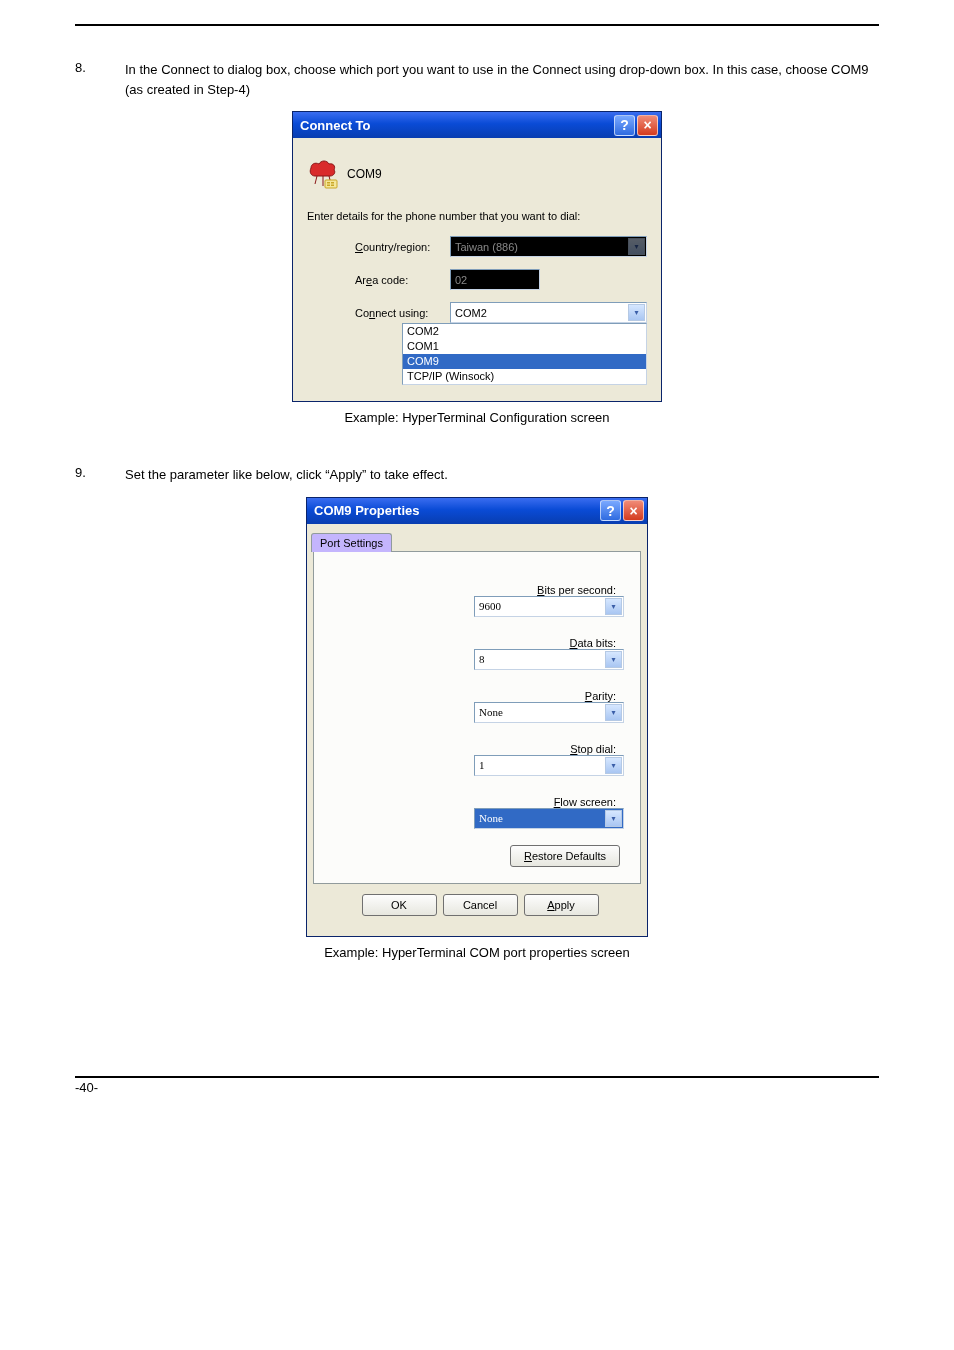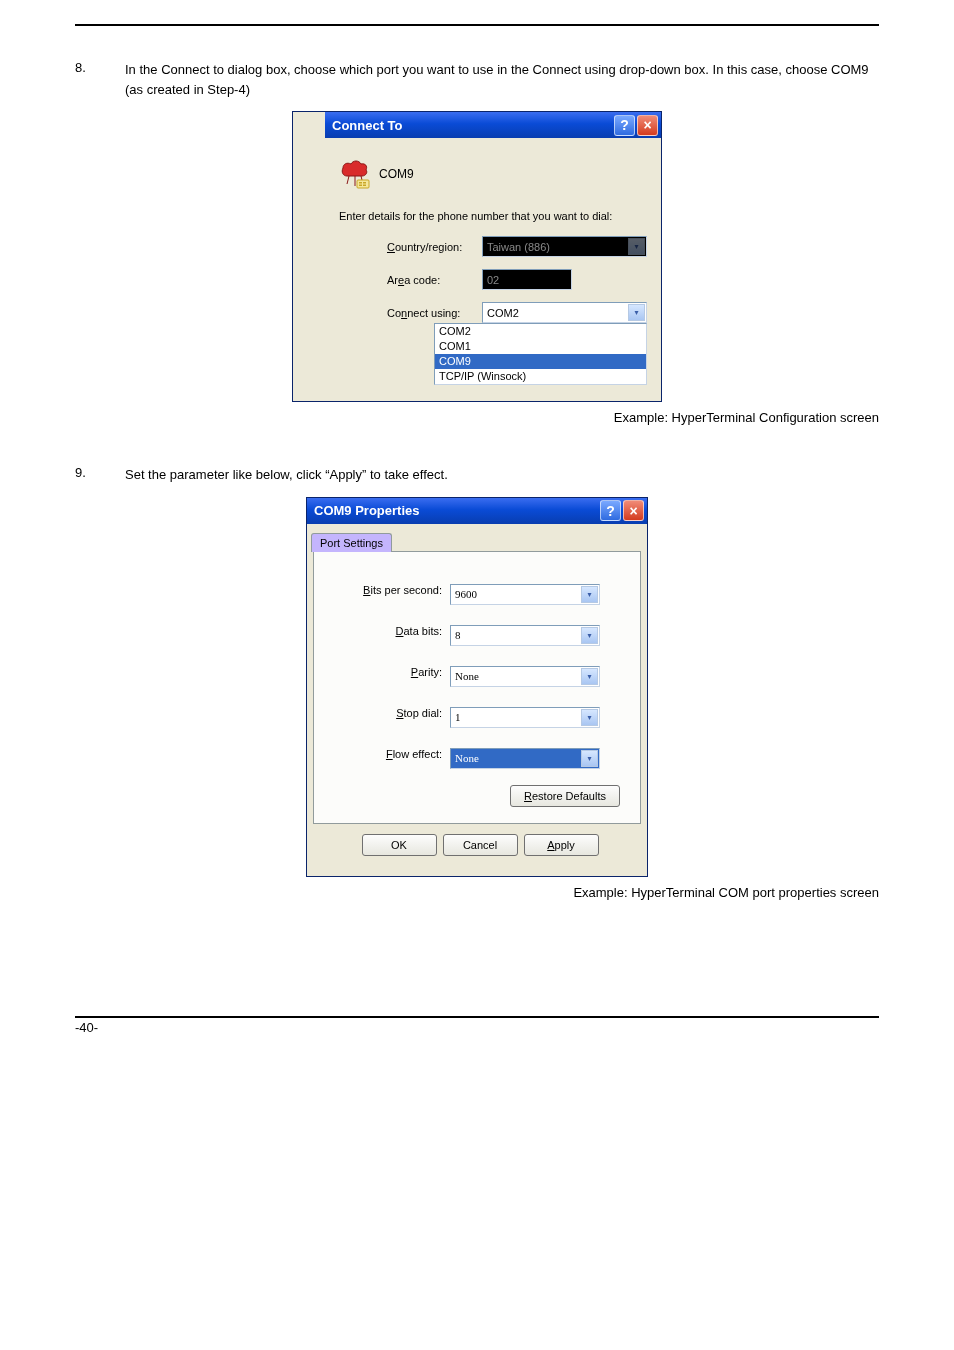--- a/index.html
+++ b/index.html
@@ -35,21 +35,21 @@
     justify-content: center;
     margin: 10px 0 6px 0;
   }
   .dlg {
     border: 1px solid #0a246a;
     background: #ece9d8;
     font-family: Tahoma, Arial, sans-serif;
     font-size: 11px;
     color: #000;
   }
-  .dlg1 { width: 370px; padding-left: 32px; }
+  .dlg1 { width: 370px; }
   .dlg2 { width: 342px; }
   .titlebar {
     height: 26px;
     background: linear-gradient(to bottom,#3a6df0 0%,#0a4bd6 45%,#083db0 100%);
     display: flex;
     align-items: center;
     padding: 0 3px 0 7px;
     color: #fff;
     font-weight: bold;
     font-size: 13px;
@@ -147,21 +147,21 @@
     padding: 0 4px;
     height: 15px;
     line-height: 15px;
     font-size: 11px;
   }
   .dropdown-list .opt.selected {
     background: #316ac5;
     color: #fff;
   }
   .caption {
-    text-align: right;
+    text-align: center;
     font-size: 13px;
     margin: 8px 0 40px 0;
   }
   
   .tab-strip {
     display: flex;
     padding-left: 4px;
     position: relative;
     top: 1px;
   }
@@ -179,22 +179,23 @@
   }
   .tab-panel {
     background: #fcfcfa;
     border: 1px solid #919b9c;
     margin: 0 6px 0 6px;
     padding: 32px 16px 16px 16px;
   }
   .prop-body-wrap { padding: 8px 0 8px 0; }
   .prop-row {
     display: flex;
-    align-items: flex-start;
+    align-items: flex-end;
     margin-bottom: 20px;
+    flex-direction: column;
   }
   .prop-row .plbl {
     width: 120px;
     text-align: right;
     padding-right: 8px;
   }
   .prop-row .field { width: 150px; flex: none; font-family: Liberation Serif, serif; }
   .prop-row .field.sel {
     background: #316ac5;
     color: #fff;
@@ -355,21 +356,21 @@
 
           <div class="prop-row">
             <span class="plbl"><span class="underline-c">S</span><span>top dial:</span></span>
             <div class="field">
               <span>1</span>
               <span class="combo-arrow">▾</span>
             </div>
           </div>
 
           <div class="prop-row" style="margin-bottom:8px;">
-            <span class="plbl"><span class="underline-c">F</span><span>low effect:</span></span>
+            <span class="plbl"><span class="underline-c">F</span><span>low screen:</span></span>
             <div class="field sel">
               <span>None</span>
               <span class="combo-arrow">▾</span>
             </div>
           </div>
 
           <div class="restore-row">
             <div class="winbtn" style="min-width:110px;">
                 <span><span class="underline-c">R</span><span>estore Defaults</span></span>
               </div>

